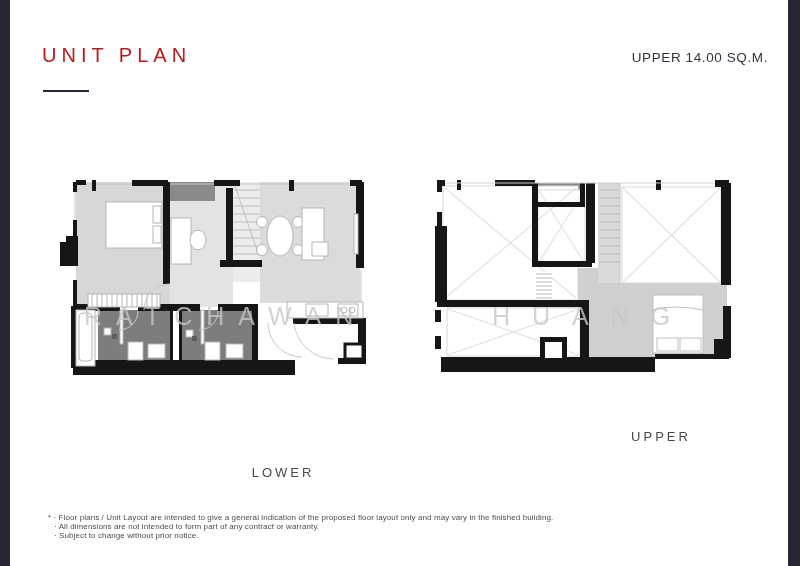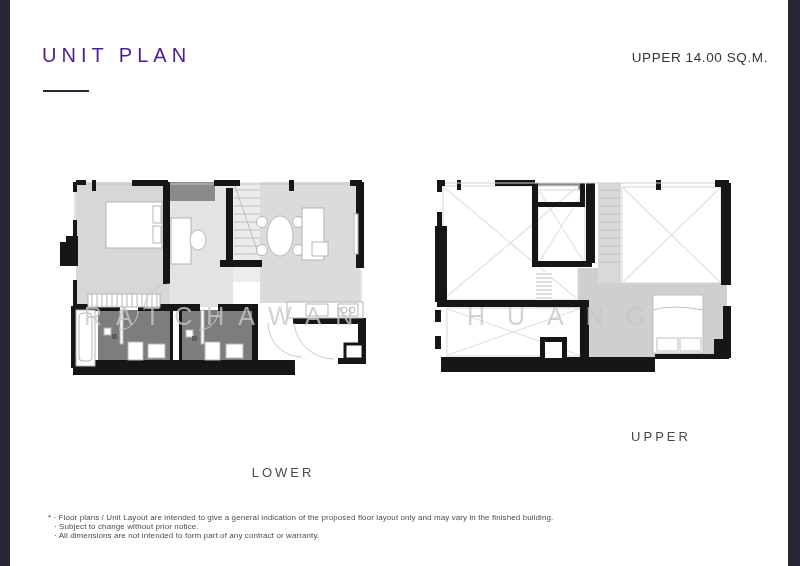--- a/index.html
+++ b/index.html
@@ -5,21 +5,21 @@
   html,body{margin:0;padding:0;}
   body{width:800px;height:566px;overflow:hidden;background:#ffffff;
        font-family:"Liberation Sans", sans-serif;position:relative;}
   .page{position:absolute;inset:0;background:#ffffff;}
   .edge-bar{position:absolute;top:0;bottom:0;background:#262634;}
   .edge-bar.left{left:0;width:10px;}
   .edge-bar.right{left:788px;width:12px;}
 
   
   .title{position:absolute;left:42px;top:44px;font-size:20px;letter-spacing:5px;
-         color:#4c1d95;font-weight:400;}
+         color:#b91c1c;font-weight:400;}
   .title-underline{position:absolute;left:43px;top:90px;width:46px;height:2px;background:#272835;}
   .unit-info{position:absolute;right:32px;top:46px;text-align:right;color:#2b2c39;}
   .unit-line1{display:flex;align-items:baseline;justify-content:flex-end;}
   .unit-code{font-size:22px;font-weight:700;letter-spacing:1px;}
   .unit-sep{font-size:19px;font-weight:300;margin:0 7px;color:#3a3b45;}
   .area-text{font-size:13.5px;letter-spacing:0.6px;color:#33343f;}
   .unit-line2{margin-top:4px;font-size:13.5px;letter-spacing:0.6px;color:#33343f;}
 
   
   .plan-svg{position:absolute;width:308px;height:230px;overflow:visible;}
@@ -27,21 +27,21 @@
   .plan-svg.upper{left:435px;top:160px;}
   .plan-label{position:absolute;top:429px;width:100px;text-align:center;
               font-size:13px;letter-spacing:3px;color:#4a4a4a;}
   .plan-label.lower{left:233px;margin-top:36px;}
   .plan-label.upper{left:611px;}
 
   
   .watermark{position:absolute;top:302px;left:0;width:800px;height:34px;z-index:3;
              color:#c7c7c7;opacity:0.8;font-size:25px;pointer-events:none;}
   .wm1{position:absolute;left:84px;letter-spacing:14px;}
-  .wm2{position:absolute;left:467px;letter-spacing:22px;text-align:center;}
+  .wm2{position:absolute;left:492px;letter-spacing:22px;text-align:center;}
 
   
   .footnotes{position:absolute;left:48px;top:514px;font-size:8px;line-height:8.8px;
              color:#4c4c4c;letter-spacing:0.1px;}
   .footnotes .indent{padding-left:6px;}
 </style>
 </head>
 <body>
 
 <div class="page">
@@ -229,17 +229,17 @@
   <div class="plan-label lower">LOWER</div>
   <div class="plan-label upper">UPPER</div>
 
   <div class="watermark">
     <span class="wm1">RATCHAWAN</span>
     <span class="wm2">HUANG</span>
   </div>
 
   <div class="footnotes">
     <div>* · Floor plans / Unit Layout are intended to give a general indication of the proposed floor layout only and may vary in the finished building.</div>
+    <div class="indent">· All dimensions are not intended to form part of any contract or warranty.</div>
     <div class="indent">· Subject to change without prior notice.</div>
-    <div class="indent">· All dimensions are not intended to form part of any contract or warranty.</div>
   </div>
 
 </div>
 
 </body></html>

